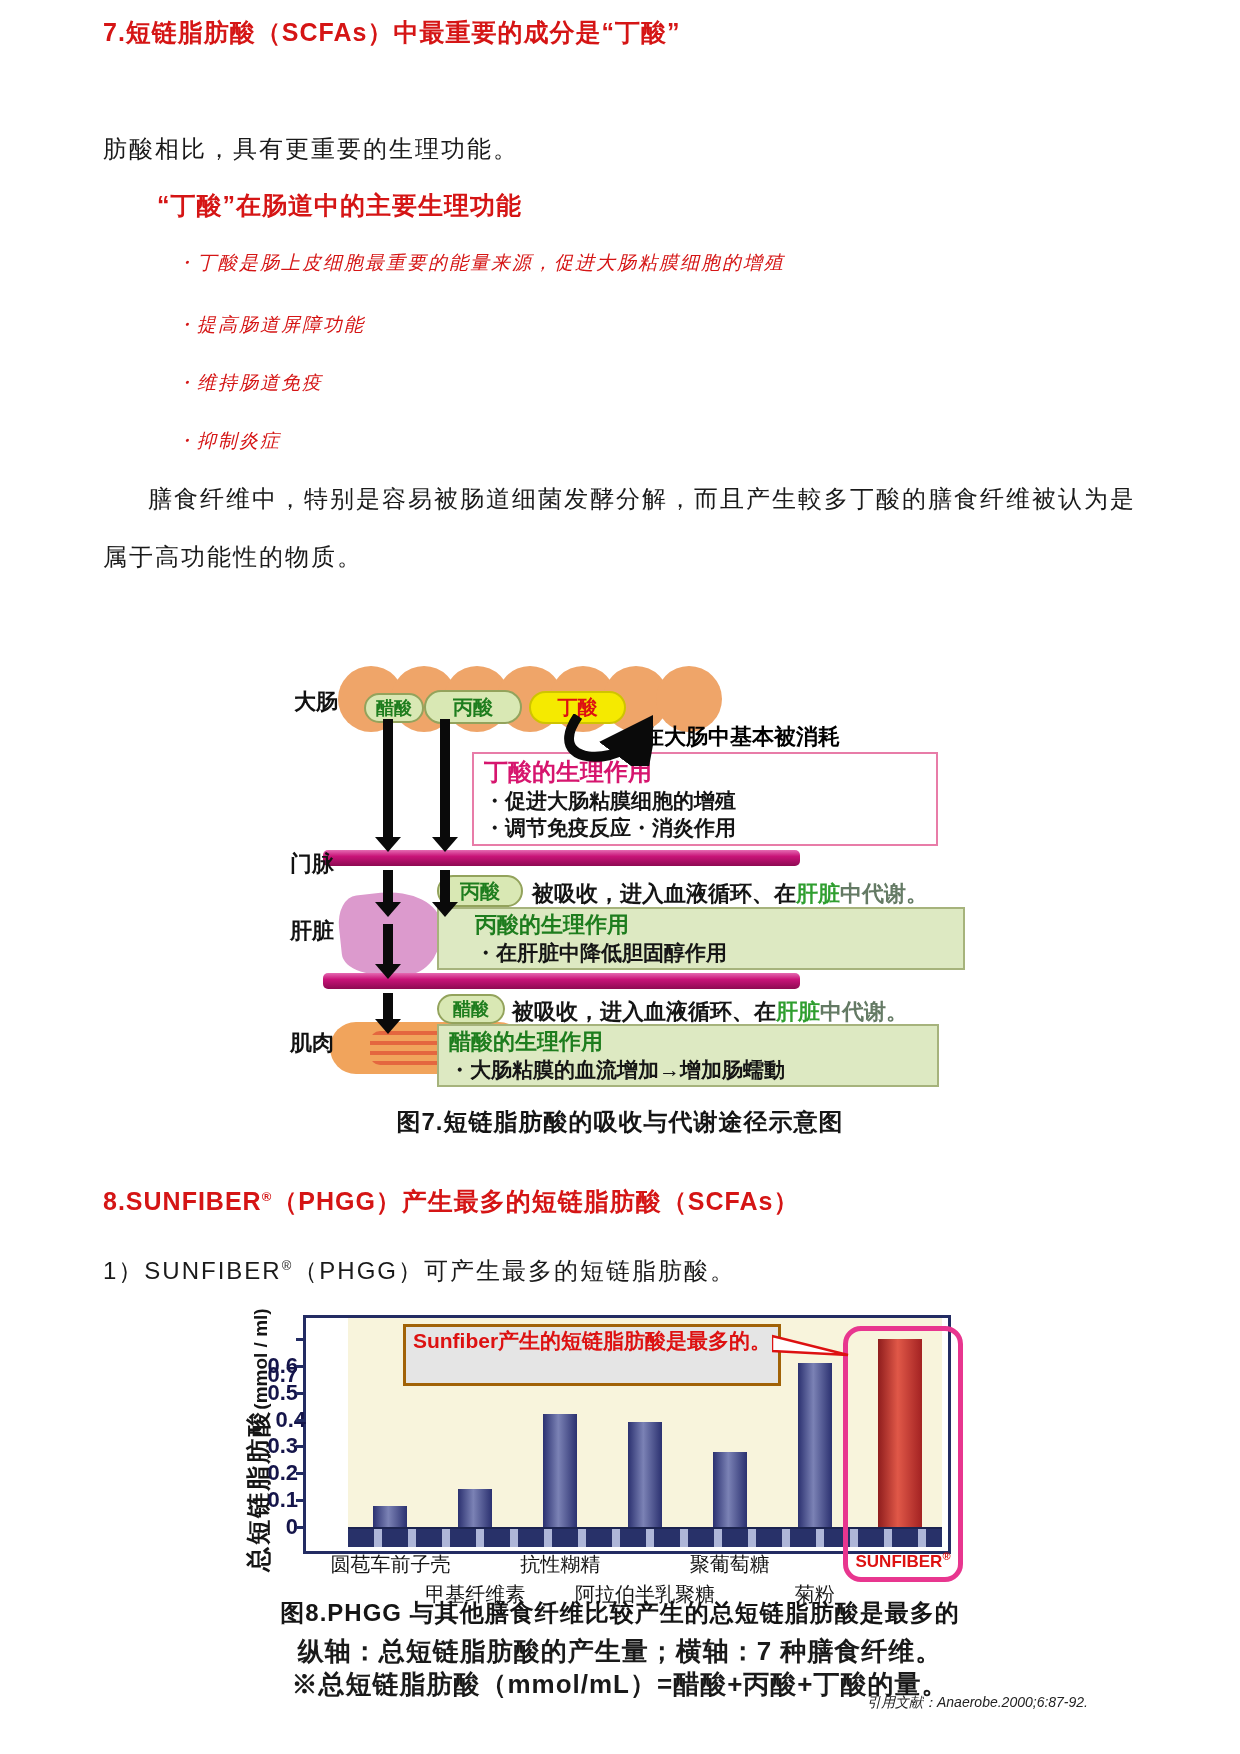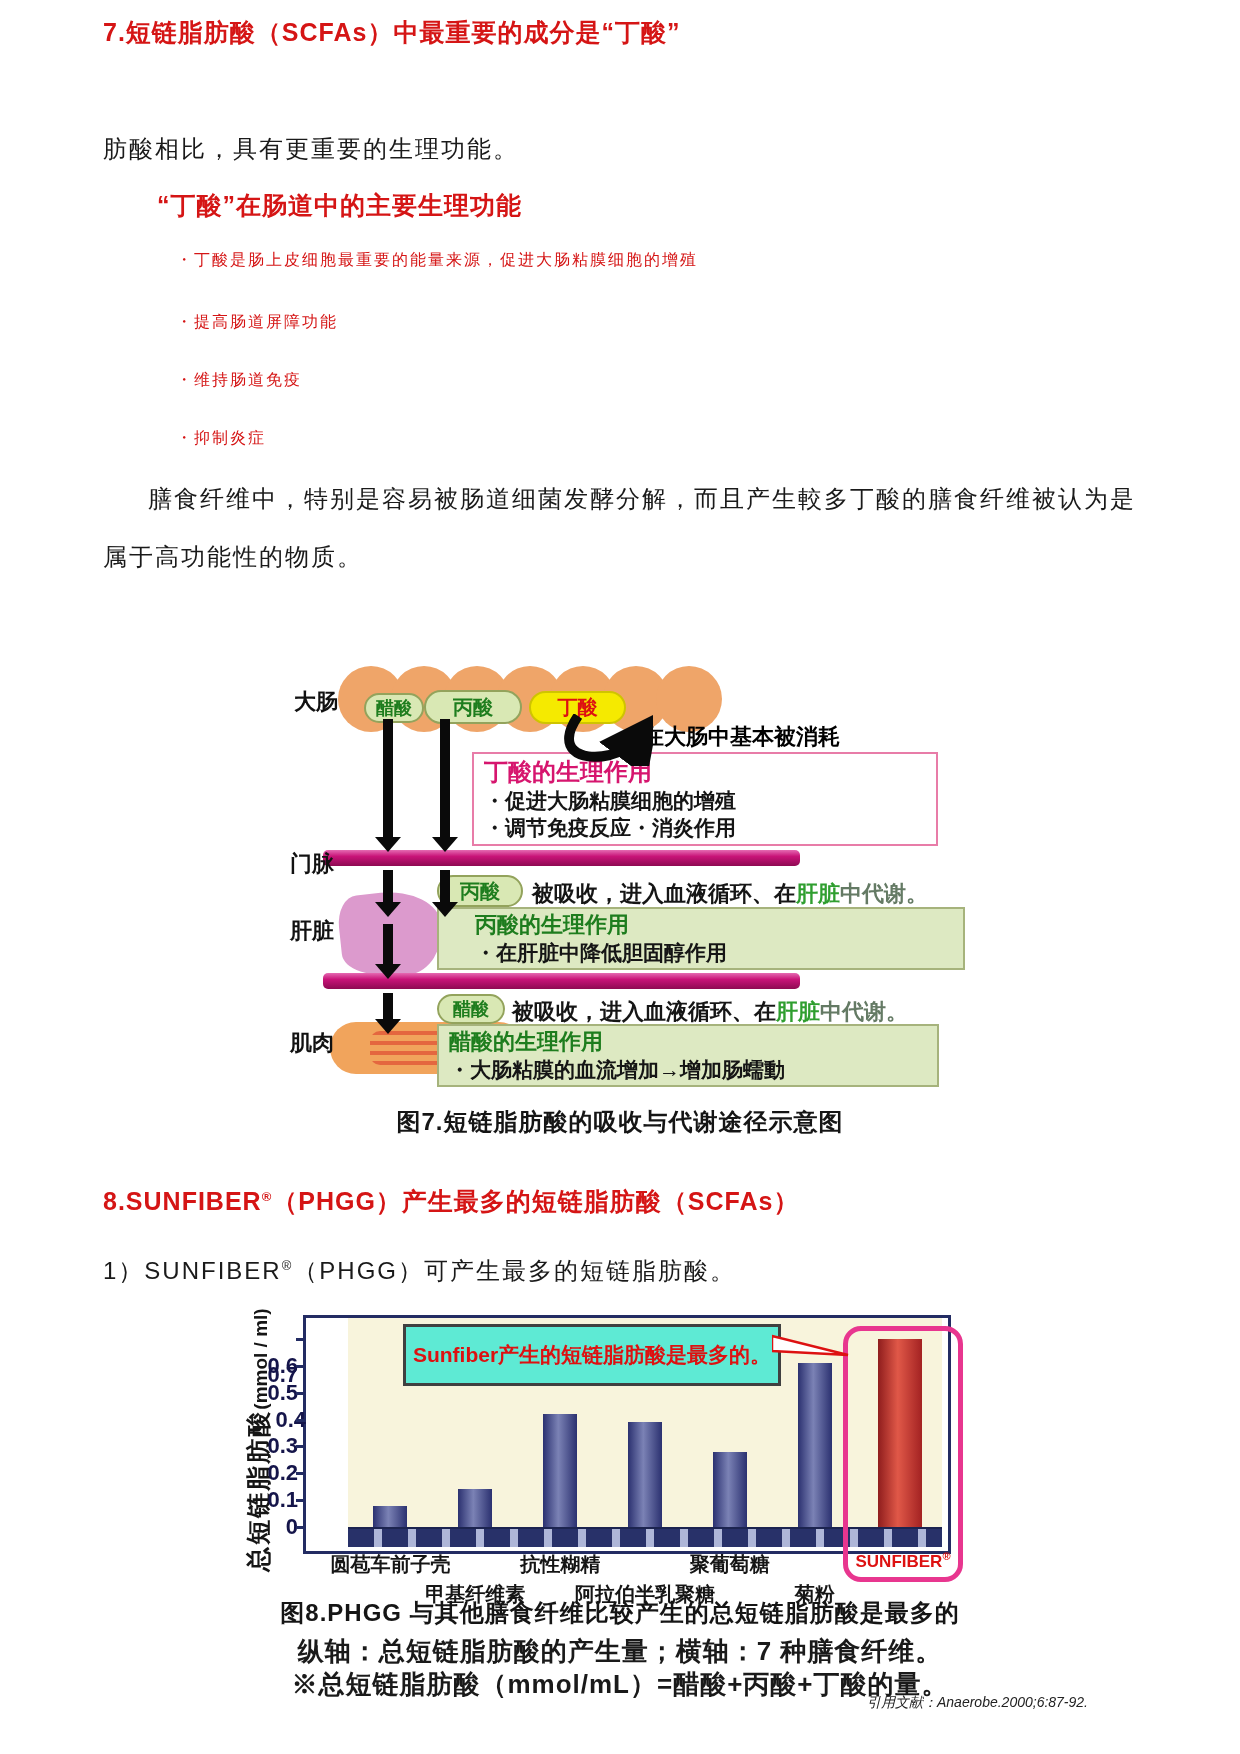--- a/index.html
+++ b/index.html
@@ -2,21 +2,21 @@
 <html><head>
 <meta charset="utf-8">
 <style>
   html,body{margin:0;padding:0;background:#ffffff;}
   .page{position:relative;width:1240px;height:1754px;background:#ffffff;overflow:hidden;
         font-family:"Liberation Sans",sans-serif;color:#111;}
   .abs{position:absolute;}
   .red{color:#d51515;}
   .h-sec{font-size:25px;font-weight:bold;letter-spacing:1px;}
   .body-line{font-size:24px;color:#1a1a1a;letter-spacing:2px;white-space:nowrap;}
-  .bullet-line{font-size:16px;letter-spacing:2px;white-space:nowrap;}
+  .bullet-line{font-size:19px;letter-spacing:2px;white-space:nowrap;font-style:italic;}
   .sup{font-size:13px;vertical-align:super;}
   
   .dlabel{position:absolute;font-weight:bold;font-size:22px;color:#111;white-space:nowrap;z-index:3;}
   .blob{position:absolute;width:66px;height:66px;border-radius:50%;background:#efa569;z-index:1;}
   .pill{position:absolute;display:flex;align-items:center;justify-content:center;border-radius:999px;
         font-weight:bold;z-index:2;white-space:nowrap;}
   .pill-green{background:#d9e8b4;border:2px solid #93a35c;color:#1e7d1e;}
   .pill-yellow{background:#f5ea00;border:2px solid #cfc400;color:#dd1111;}
   .varrow{position:absolute;width:10px;background:#0a0a0a;z-index:4;}
   .varrow::after{content:'';position:absolute;left:50%;bottom:-15px;transform:translateX(-50%);
@@ -42,27 +42,27 @@
         color:#151515;letter-spacing:1px;}
   
   .frame{position:absolute;left:303px;top:1315px;width:642px;height:233px;border:3px solid #232c63;z-index:1;}
   .plot-bg{position:absolute;left:348px;top:1318px;width:594px;height:227px;background:#f8f4dc;z-index:1;}
   .floor{position:absolute;left:348px;top:1527px;width:594px;height:18px;z-index:2;border-top:2px solid #1c2450;
         background:repeating-linear-gradient(90deg,#283169 0 26px,#aeb6d8 26px 34px);}
   .bar{position:absolute;z-index:3;background:linear-gradient(90deg,#2b3170 0%,#7b82b5 45%,#2b3170 100%);}
   .bar-red{background:linear-gradient(90deg,#8f1d1d 0%,#e05848 45%,#a32222 100%);}
   .tick-label{position:absolute;width:42px;text-align:right;font-weight:bold;font-size:22px;color:#15154a;z-index:3;}
   .tick-mark{position:absolute;width:10px;height:3px;background:#232c63;z-index:3;}
-  .x-label{position:absolute;text-align:center;font-weight:bold;font-size:20px;color:#151515;z-index:3;white-space:nowrap;}
+  .x-label{position:absolute;text-align:center;font-weight:normal;font-size:20px;color:#151515;z-index:3;white-space:nowrap;}
   .ylabel{position:absolute;left:112px;top:1420px;width:300px;height:40px;text-align:center;
         transform:rotate(-90deg);font-weight:bold;color:#151515;white-space:nowrap;z-index:3;}
   .ylabel-cjk{font-size:25px;letter-spacing:2px;}
   .ylabel-unit{font-size:19px;}
-  .callout{position:absolute;left:403px;top:1324px;width:372px;height:56px;background:#5eead4;
-        border:3px solid #404040;z-index:5;display:flex;align-items:center;justify-content:center;}
+  .callout{position:absolute;left:403px;top:1324px;width:372px;height:56px;background:#e5e5e5;
+        border:3px solid #a16207;z-index:5;display:flex;align-items:flex-start;justify-content:center;}
   .callout-text{color:#dd1111;font-weight:bold;font-size:21px;white-space:nowrap;}
   .callout-tail{position:absolute;left:772px;top:1333px;z-index:6;}
   .hl-outline{position:absolute;left:843px;top:1326px;width:110px;height:246px;border:5px solid #e8368f;
         border-radius:18px;z-index:4;}
   .sunfiber-label{position:absolute;left:0;right:0;bottom:5px;text-align:center;color:#dd1111;
         font-weight:bold;font-size:17px;white-space:nowrap;}
   .note-line{position:absolute;left:0;width:1240px;text-align:center;font-weight:bold;font-size:26px;
         color:#1a1a1a;letter-spacing:1px;}
   .citation{position:absolute;left:0;width:1088px;text-align:right;font-style:italic;font-size:14px;color:#222;}
 </style>

